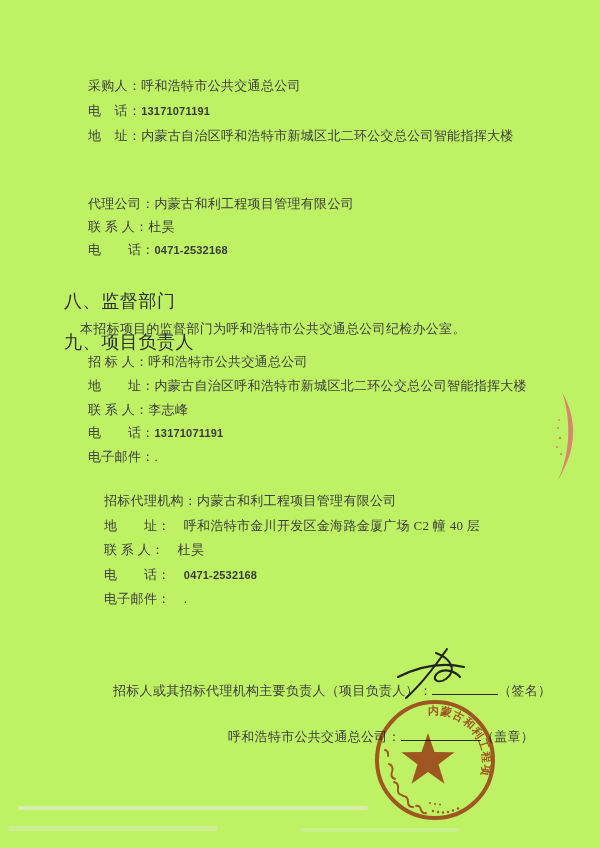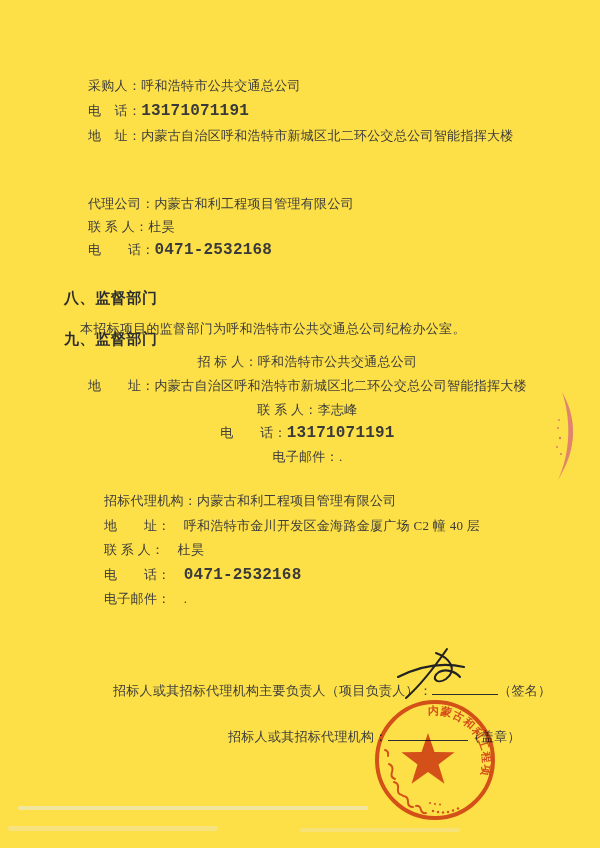--- a/index.html
+++ b/index.html
@@ -1,33 +1,33 @@
 <!DOCTYPE html>
 <html><head>
 <meta charset="utf-8">
 <style>
   html,body{margin:0;padding:0;background:#ffffff;}
   .page{
-    position:relative;width:600px;height:848px;background:#fde047;overflow:hidden;
+    position:relative;width:600px;height:848px;background:#bef264;overflow:hidden;
     font-family:"Liberation Serif","DejaVu Serif",serif;
     color:#3c3c3c;font-size:13px;letter-spacing:.3px;
   }
   .abs{position:absolute;}
   .row{white-space:nowrap;}
   .lbl{display:inline;}
   .val{display:inline;}
-  .num{font-family:Liberation Mono, monospace;font-weight:600;font-size:16px;letter-spacing:.2px;color:#3a3a3a;}
+  .num{font-family:Liberation Sans, sans-serif;font-weight:600;font-size:11px;letter-spacing:.2px;color:#3a3a3a;}
   .block1{left:88px;top:73px;}
   .block1 .row{line-height:25px;height:25px;}
   .block2{left:88px;top:192px;}
   .block2 .row{line-height:23px;height:23px;}
-  .heading{font-weight:bold;color:#2d2d2d;font-size:15px;letter-spacing:.6px;white-space:nowrap;}
+  .heading{font-weight:normal;color:#2d2d2d;font-size:18px;letter-spacing:.6px;white-space:nowrap;}
   .para{left:80px;top:320px;white-space:nowrap;color:#3c3c3c;}
   .group1{left:88px;top:350px;}
-  .group1 .row{line-height:23.8px;height:23.8px;text-align:center;}
+  .group1 .row{line-height:23.8px;height:23.8px;}
   .group2{left:88px;top:489px;margin-left:16px;}
   .group2 .row{line-height:24.6px;height:24.6px;}
   .signline{left:113px;top:682px;white-space:nowrap;}
   .sealline{left:228px;top:728px;white-space:nowrap;}
   .uline{display:inline-block;border-bottom:1.5px solid #2e2e2e;vertical-align:baseline;}
   .uline1{width:66px;}
   .uline2{width:80px;}
   .streak{position:absolute;background:#e9e9e9;opacity:.55;border-radius:2px;}
   svg{display:block;}
 </style>
@@ -44,21 +44,21 @@
 
   <div class="abs block2">
     <div class="row"><span class="lbl">代理公司：</span><span class="val">内蒙古和利工程项目管理有限公司</span></div>
     <div class="row"><span class="lbl">联 系 人：</span><span class="val">杜昊</span></div>
     <div class="row"><span class="lbl">电　　话：</span><span class="val num">0471-2532168</span></div>
   </div>
 
   <div class="abs heading" style="left:64px;top:289px;">八、监督部门</div>
   <div class="abs para">本招标项目的监督部门为呼和浩特市公共交通总公司纪检办公室。</div>
 
-  <div class="abs heading" style="left:64px;top:330px;">九、监督部门</div>
+  <div class="abs heading" style="left:64px;top:330px;">九、项目负责人</div>
 
   <div class="abs group1">
     <div class="row"><span class="lbl">招 标 人：</span><span class="val">呼和浩特市公共交通总公司</span></div>
     <div class="row"><span class="lbl">地　　址：</span><span class="val">内蒙古自治区呼和浩特市新城区北二环公交总公司智能指挥大楼</span></div>
     <div class="row"><span class="lbl">联 系 人：</span><span class="val">李志峰</span></div>
     <div class="row"><span class="lbl">电　　话：</span><span class="val num">13171071191</span></div>
     <div class="row"><span class="lbl">电子邮件：</span><span class="val">.</span></div>
   </div>
 
   <div class="abs group2">
@@ -67,21 +67,21 @@
     <div class="row"><span class="lbl">联 系 人：　</span><span class="val">杜昊</span></div>
     <div class="row"><span class="lbl">电　　话：　</span><span class="val num">0471-2532168</span></div>
     <div class="row"><span class="lbl">电子邮件：　</span><span class="val">.</span></div>
   </div>
 
   <div class="abs signline">
     <span>招标人或其招标代理机构主要负责人（项目负责人）：</span><span class="uline uline1"></span><span>（签名）</span>
   </div>
 
   <div class="abs sealline">
-    <span>招标人或其招标代理机构：</span><span class="uline uline2"></span><span>（盖章）</span>
+    <span>呼和浩特市公共交通总公司：</span><span class="uline uline2"></span><span>（盖章）</span>
   </div>
 
   <svg class="abs" style="left:390px;top:646px;" width="82" height="56" viewBox="0 0 82 56">
     <g fill="none" stroke="#222222" stroke-width="2.1" stroke-linecap="round">
       <path d="M57,3 C48,16 34,36 16,52"></path>
       <path d="M8,31 C28,21 52,16 74,21"></path>
       <path d="M46,7 C60,12 68,24 56,33 C47,39 40,32 49,26 C56,22 66,26 70,31"></path>
     </g>
   </svg>
 

